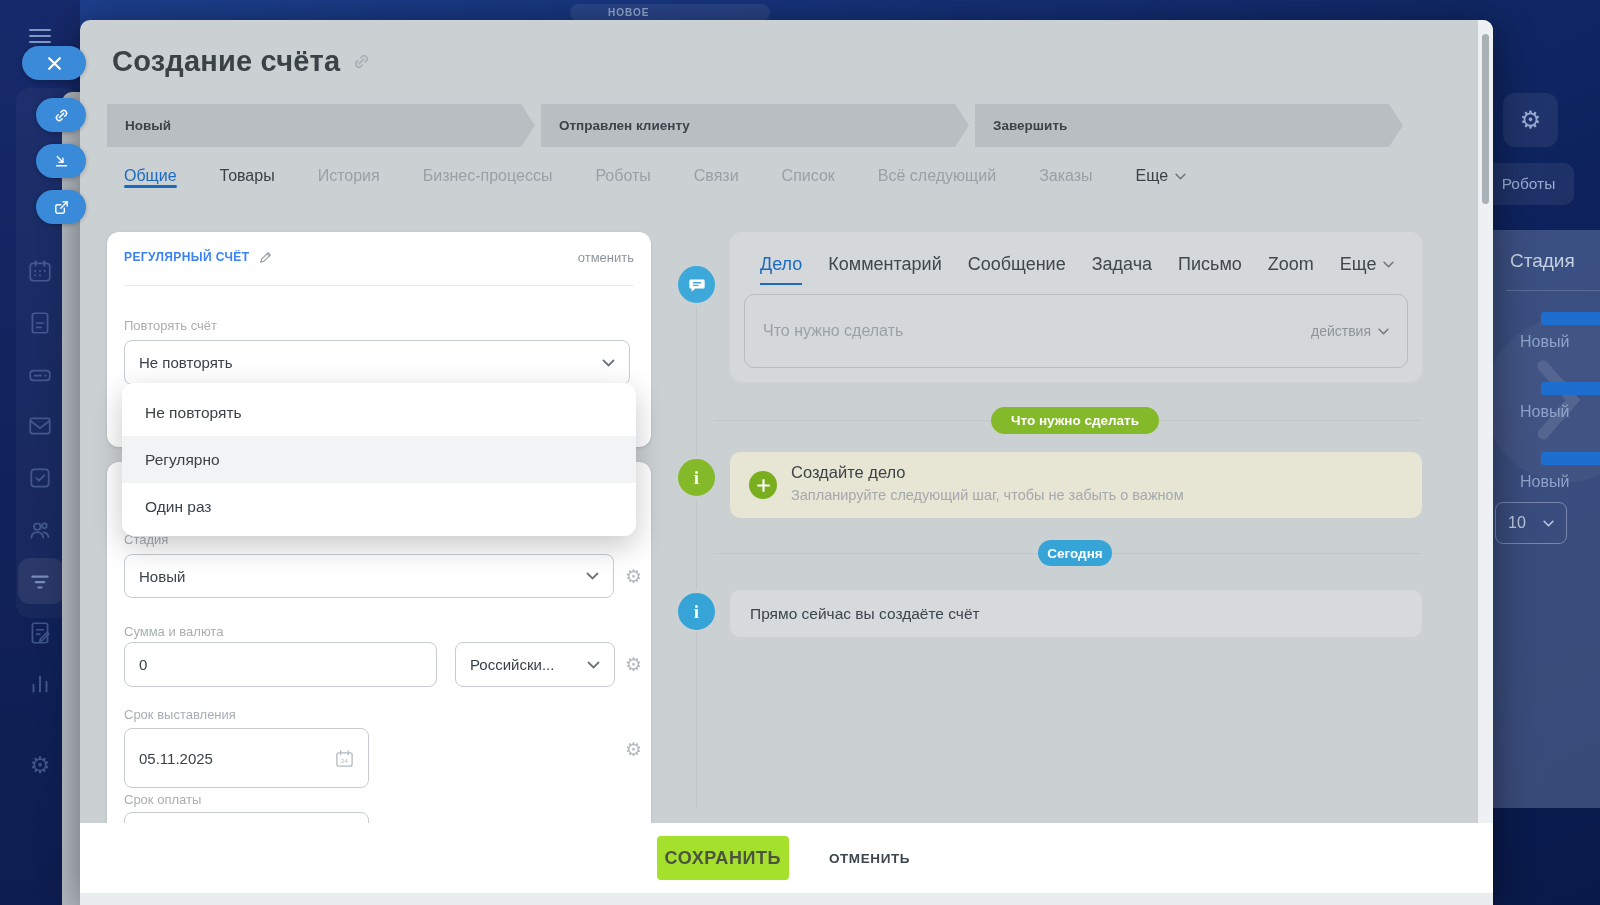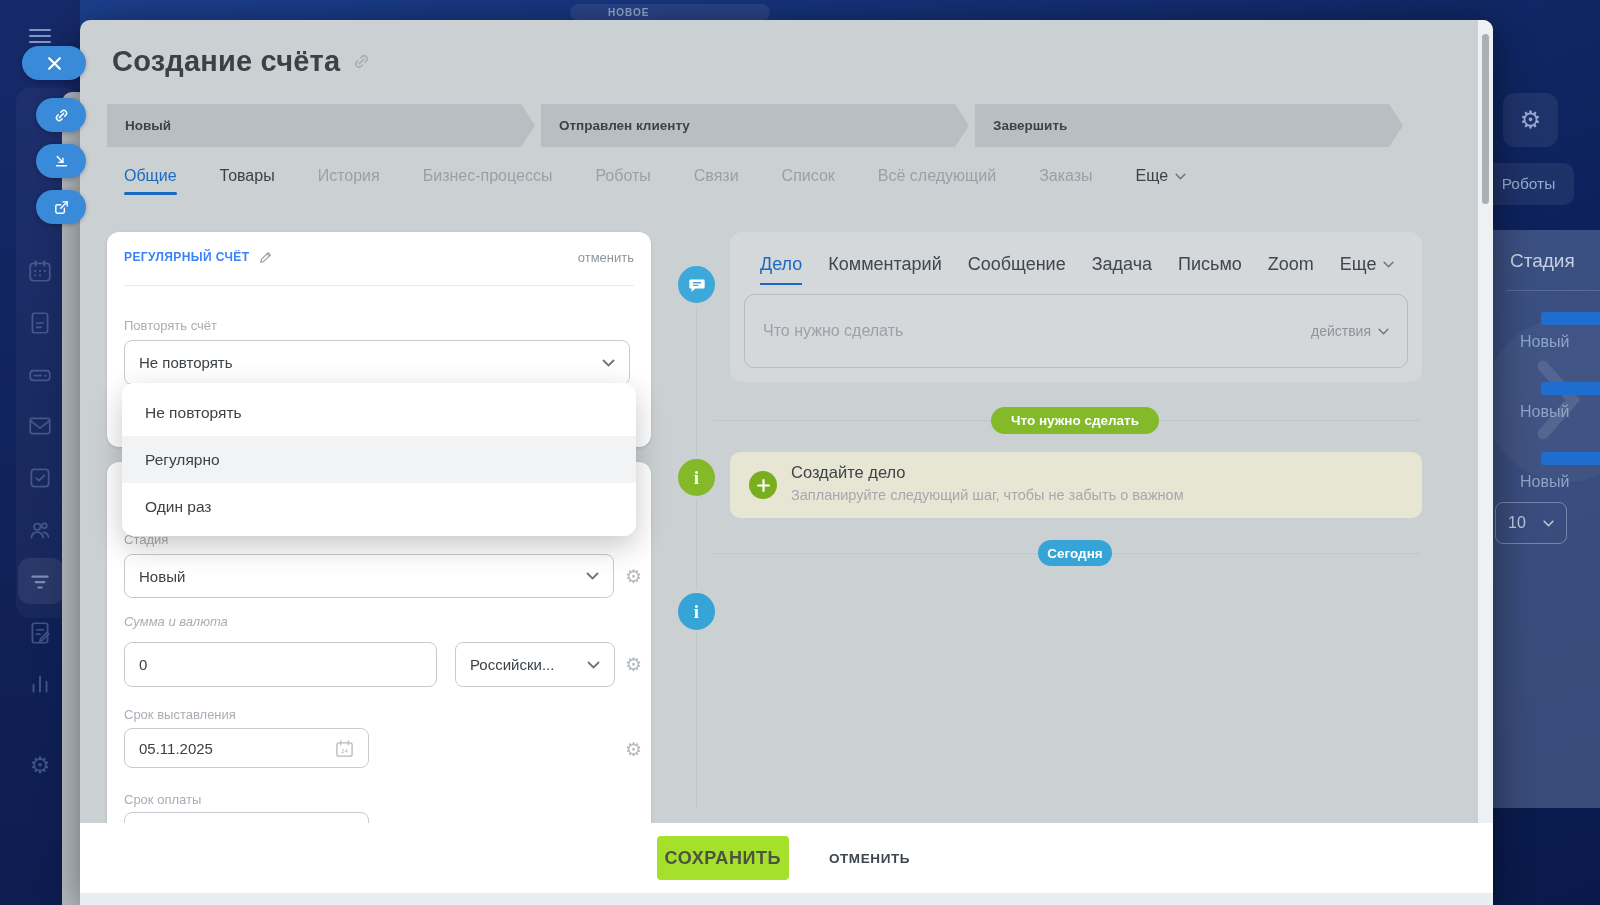--- a/index.html
+++ b/index.html
@@ -30,21 +30,21 @@
   .sp-label{left:48px;color:#8da4ca;font-size:16px;}
   .sp-divider{left:34px;right:0;top:60px;height:1px;background:rgba(255,255,255,.16);}
   .watermark{left:1485px;top:318px;width:164px;height:164px;border-radius:50%;background:rgba(255,255,255,.05);z-index:1;}
 
   
   .modal{left:80px;top:20px;width:1413px;height:885px;background:#cbd0d3;border-radius:10px 10px 0 0;z-index:10;box-shadow:0 6px 40px rgba(0,0,0,.45);}
   .m-title{left:32px;top:25px;font-size:29px;font-weight:600;color:#3a4147;letter-spacing:.2px;display:flex;align-items:center;gap:12px;}
   .stagebar{left:27px;top:84px;height:43px;display:flex;gap:6px;}
   .stage-chip{width:428px;background:#b9bec2;color:#3c4349;font-size:13.5px;font-weight:600;display:flex;align-items:center;padding-left:18px;box-sizing:border-box;clip-path:polygon(0 0,calc(100% - 14px) 0,100% 50%,calc(100% - 14px) 100%,0 100%);}
   .tabs{left:44px;top:147px;display:flex;gap:43px;font-size:16px;}
-  .tab{color:#9aa0a6;padding-bottom:10px;position:relative;white-space:nowrap;}
+  .tab{color:#9aa0a6;padding-bottom:3px;position:relative;white-space:nowrap;}
   .tab.dark{color:#3b4248;}
   .tab.active{color:#1a6bc0;}
   .tab.active::after{content:"";position:absolute;left:0;right:0;bottom:0;height:3px;background:#1a6bc0;border-radius:2px;}
   .chev{color:#6d747a;}
 
   .card{background:#fff;border-radius:12px;box-shadow:0 1px 3px rgba(0,0,0,.13);}
   .f-label{font-size:13px;color:#a8aeb4;}
   .f-select,.f-input{box-sizing:border-box;border:1px solid #c6ccd1;border-radius:8px;background:#fff;font-size:15px;color:#3b4248;display:flex;align-items:center;padding:0 14px;}
   .f-select{justify-content:space-between;}
   input.f-input{font-family:inherit;outline:none;}
@@ -281,32 +281,32 @@
     <div class="abs card" style="left:27px;top:442px;width:544px;height:361px;overflow:hidden;border-radius:12px 12px 0 0;">
       <span class="abs f-label" style="left:17px;top:70px;">Стадия</span>
       <div class="abs f-select" style="left:17px;top:92px;width:490px;height:44px;">
         <span>Новый</span>
         <svg class="chev" width="13" height="8" viewBox="0 0 12 8" fill="none" stroke="currentColor" stroke-width="1.8" stroke-linecap="round">
             <path d="M1 1.5 6 6.5 11 1.5"></path>
           </svg>
       </div>
       <span class="abs gear" style="left:518px;top:105px;">⚙</span>
 
-      <span class="abs f-label" style="left:17px;top:152px;font-style:italic;">Сумма и валюта</span>
+      <span class="abs f-label" style="left:17px;top:162px;">Сумма и валюта</span>
       <input class="abs f-input" readonly="" style="left: 17px; top: 180px; width: 313px; height: 45px;" value="0">
       <div class="abs f-select" style="left:348px;top:180px;width:160px;height:45px;">
         <span>Российски...</span>
         <svg class="chev" width="13" height="8" viewBox="0 0 12 8" fill="none" stroke="currentColor" stroke-width="1.8" stroke-linecap="round">
             <path d="M1 1.5 6 6.5 11 1.5"></path>
           </svg>
       </div>
       <span class="abs gear" style="left:518px;top:193px;">⚙</span>
 
       <span class="abs f-label" style="left:17px;top:245px;">Срок выставления</span>
-      <div class="abs f-select" style="left:17px;top:266px;width:245px;height:40px;">
+      <div class="abs f-select" style="left:17px;top:266px;width:245px;height:60px;">
         <span>05.11.2025</span>
         <svg width="19" height="19" viewBox="0 0 20 20" fill="none" stroke="#b4bac0" stroke-width="1.4">
             <rect x="2" y="4" width="16" height="14" rx="2"></rect>
             <path d="M6 2v4M14 2v4" stroke-linecap="round"></path>
             <text x="10" y="14.5" font-size="6.5" fill="#b4bac0" stroke="none" text-anchor="middle" font-family="Liberation Sans,sans-serif">24</text>
           </svg>
       </div>
       <span class="abs gear" style="left:518px;top:278px;">⚙</span>
 
       <span class="abs f-label" style="left:17px;top:330px;">Срок оплаты</span>
@@ -369,20 +369,23 @@
       <span class="abs" style="left:61px;top:11px;font-size:16.5px;color:#3c4349;">Создайте дело</span>
       <span class="abs" style="left:61px;top:35px;font-size:14.5px;color:#a3a9ae;">Запланируйте следующий шаг, чтобы не забыть о важном</span>
     </div>
 
     <div class="abs hline" style="top:533px;"></div>
     <div class="abs badge" style="left:958px;top:520px;width:74px;height:26px;background:#36a4d7;font-weight:600;">Сегодня</div>
 
     <div class="abs icircle" style="left:595px;top:570px;background:#36a4d7;">
         <span class="i">i</span>
       </div>
+    <div class="abs" style="left:650px;top:570px;width:692px;height:47px;background:#d6dadd;border-radius:10px;display:flex;align-items:center;padding-left:20px;box-sizing:border-box;">
+      <span style="font-size:15.5px;color:#3d444a;">Прямо сейчас вы создаёте счёт</span>
+    </div>
 
     <div class="abs m-scroll">
       <div class="abs m-thumb"></div>
     </div>
 
     <div class="abs footer">
       <button class="btn-save">СОХРАНИТЬ</button>
       <button class="btn-cancel">ОТМЕНИТЬ</button>
     </div>
     <div class="abs footer-strip"></div>

